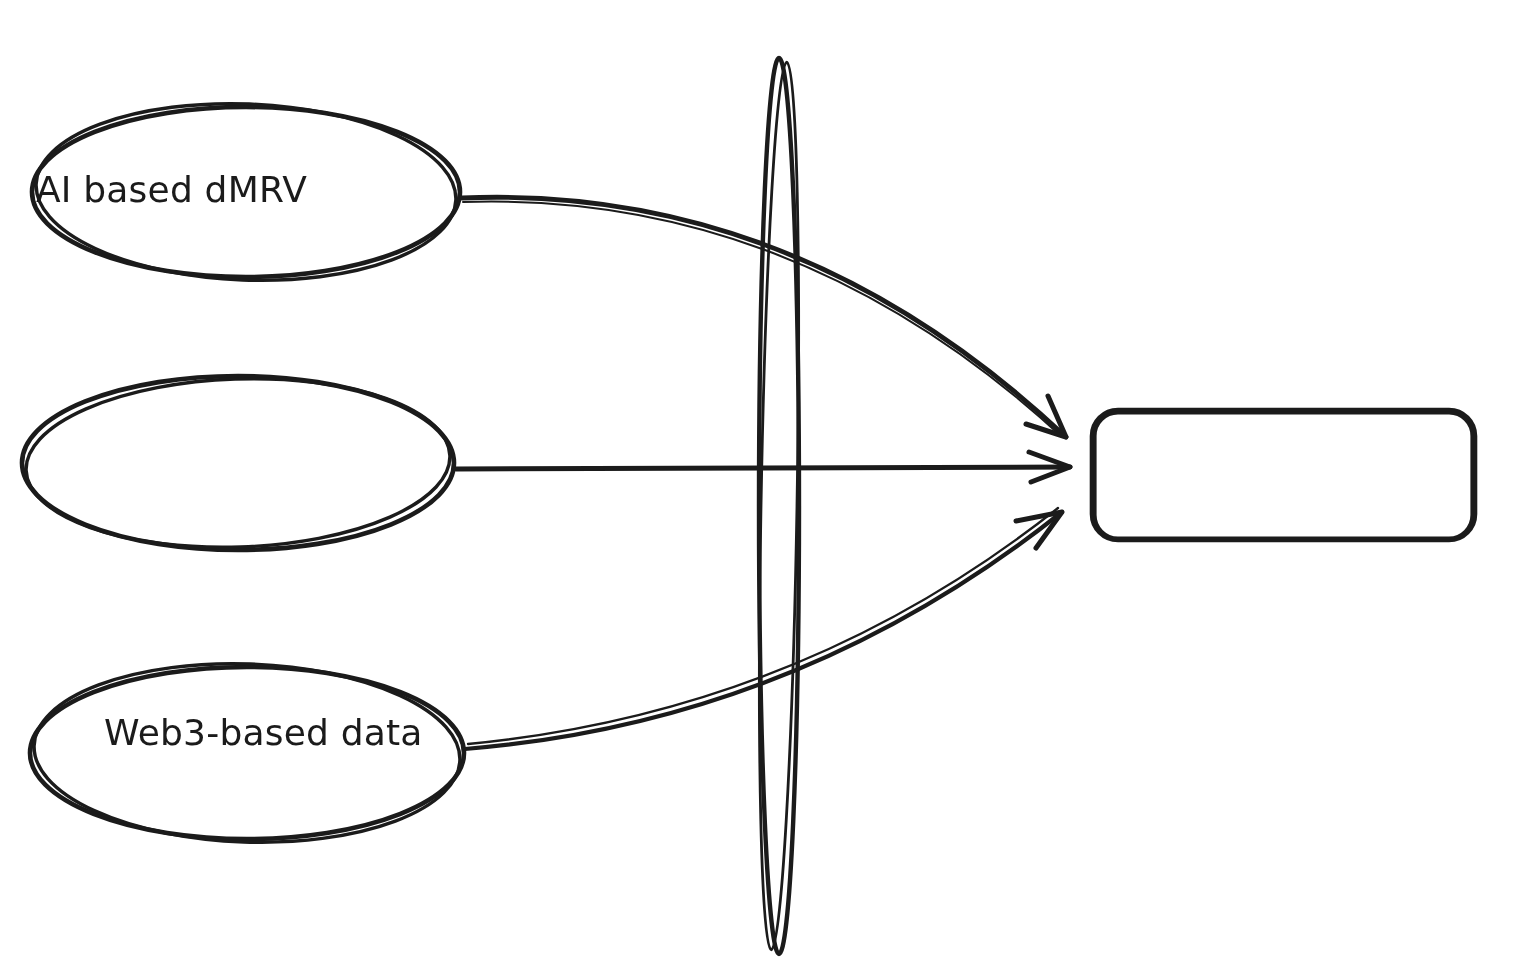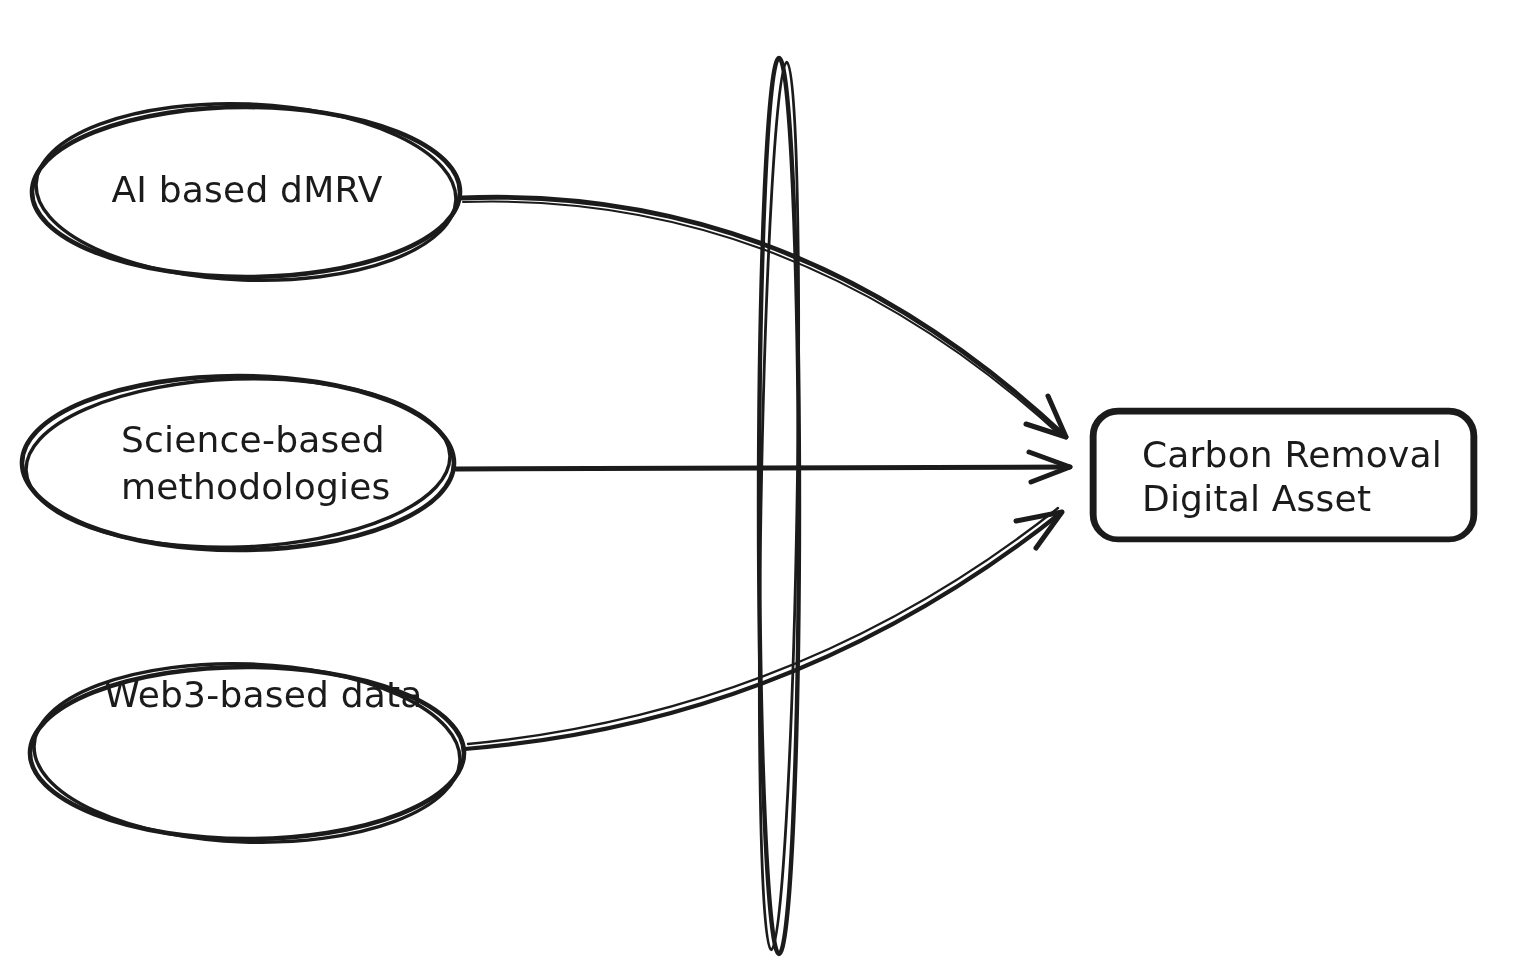--- a/index.html
+++ b/index.html
@@ -68,29 +68,21 @@
 
       <g>
         <path d="M 465 749 Q 798 722 1062 512" stroke-width="4.2"></path>
         <path d="M 468 744 Q 801 712 1058 508" stroke-width="2.4"></path>
         <polyline points="1016,521 1062,512 1036,548" stroke-width="5"></polyline>
       </g>
 
     </g>
   </svg>
 
-  <div class="label" style="left:36px; top:168px; width:422px; text-align:center; line-height:44px;">AI based dMRV</div>
+  <div class="label" style="left:36px; top:168px; width:422px; text-align:left; line-height:44px;">AI based dMRV</div>
 
-  <div class="label" style="left:121px; top:416px; line-height:47px;">
-    <div class="line">Science-based</div>
-    <div class="line">methodologies</div>
-  </div>
 
-  <div class="label" style="left:104px; top:672px; line-height:45px;">
+  <div class="label" style="left:104px; top:710px; line-height:45px;">
     <div class="line">Web3-based data</div>
   </div>
 
-  <div class="label" style="left:1142px; top:433px; line-height:44px;">
-    <div class="line">Carbon Removal</div>
-    <div class="line">Digital Asset</div>
-  </div>
 
 </div>
 
 </body></html>

